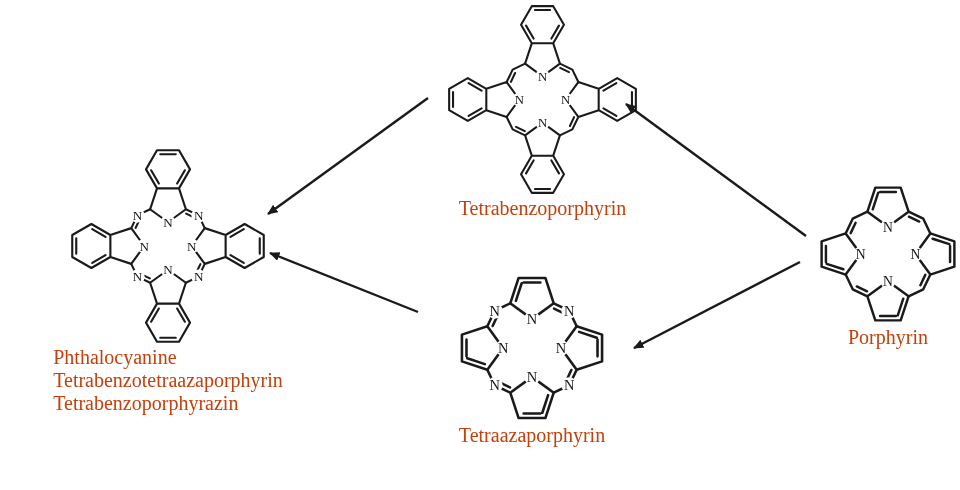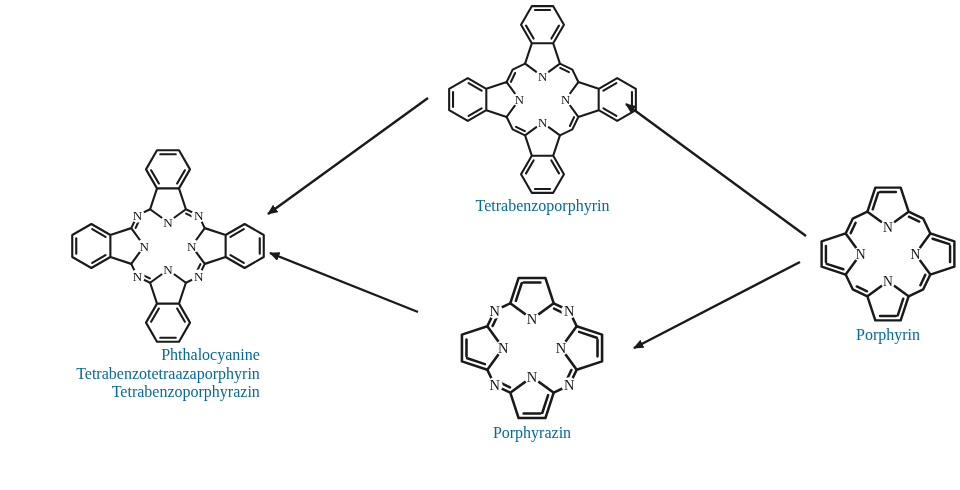--- a/index.html
+++ b/index.html
@@ -2,21 +2,21 @@
 <html><head>
 <meta charset="utf-8">
 <style>
   html,body{margin:0;padding:0;background:#ffffff;}
   .canvas{
     position:relative;width:960px;height:490px;background:#ffffff;
     overflow:hidden;font-family:"Liberation Serif", serif;color:#111;
   }
   .molecule{position:absolute;display:flex;flex-direction:column;align-items:center;}
   .structure{display:flex;justify-content:center;align-items:center;}
-  .mol-labels{text-align:right;font-size:16px;line-height:1.16;color:#0369a1;white-space:nowrap;}
+  .mol-labels{text-align:left;font-size:20px;line-height:1.16;color:#c2410c;white-space:nowrap;}
   .atom{font-family:"Liberation Serif", serif;fill:#111;text-anchor:middle;}
   #arrows-svg{position:absolute;left:0;top:0;pointer-events:none;}
 </style>
 </head>
 <body>
 
 <div class="canvas">
 
   <svg id="arrows-svg" width="960" height="490">
     <defs>
@@ -103,21 +103,21 @@
           <text x="104.5" y="58.92" class="atom" font-size="9.5">N</text>
           <circle cx="104.5" cy="104.5" r="5.2" fill="#ffffff"></circle>
           <text x="104.5" y="107.92" class="atom" font-size="9.5">N</text>
           <circle cx="55.5" cy="104.5" r="5.2" fill="#ffffff"></circle>
           <text x="55.5" y="107.92" class="atom" font-size="9.5">N</text>
           <circle cx="55.5" cy="55.5" r="5.2" fill="#ffffff"></circle>
           <text x="55.5" y="58.92" class="atom" font-size="9.5">N</text>
         </svg>
       </div>
     <div class="mol-labels">
-      <div>Porphyrazin</div>
+      <div>Tetraazaporphyrin</div>
     </div>
   </div>
 
   <div class="molecule" style="left:810px;top:182px;width:156px;">
     <div class="structure">
         <svg viewBox="30 30 100 100" width="144" height="144">
           <path d="M 80,61 L 65.7,50.6 L 71.2,33.9 L 88.8,33.9 L 94.3,50.6 Z M 94.3,50.6 L 104.5,55.5 L 109.4,65.7 M 94.5,54.1 L 101.7,57.5 M 74.5,36.9 L 85.5,36.9 M 69.4,49 L 73.2,37.4 " fill="none" stroke="#1a1a1a" stroke-width="1.7" stroke-linecap="round" stroke-linejoin="round"></path>
           <path d="M 80,61 L 65.7,50.6 L 71.2,33.9 L 88.8,33.9 L 94.3,50.6 Z M 94.3,50.6 L 104.5,55.5 L 109.4,65.7 M 94.5,54.1 L 101.7,57.5 M 74.5,36.9 L 85.5,36.9 M 69.4,49 L 73.2,37.4 " fill="none" stroke="#1a1a1a" stroke-width="1.7" stroke-linecap="round" stroke-linejoin="round" transform="rotate(90 80 80)"></path>
           <path d="M 80,61 L 65.7,50.6 L 71.2,33.9 L 88.8,33.9 L 94.3,50.6 Z M 94.3,50.6 L 104.5,55.5 L 109.4,65.7 M 94.5,54.1 L 101.7,57.5 M 74.5,36.9 L 85.5,36.9 M 69.4,49 L 73.2,37.4 " fill="none" stroke="#1a1a1a" stroke-width="1.7" stroke-linecap="round" stroke-linejoin="round" transform="rotate(180 80 80)"></path>
           <path d="M 80,61 L 65.7,50.6 L 71.2,33.9 L 88.8,33.9 L 94.3,50.6 Z M 94.3,50.6 L 104.5,55.5 L 109.4,65.7 M 94.5,54.1 L 101.7,57.5 M 74.5,36.9 L 85.5,36.9 M 69.4,49 L 73.2,37.4 " fill="none" stroke="#1a1a1a" stroke-width="1.7" stroke-linecap="round" stroke-linejoin="round" transform="rotate(270 80 80)"></path>

